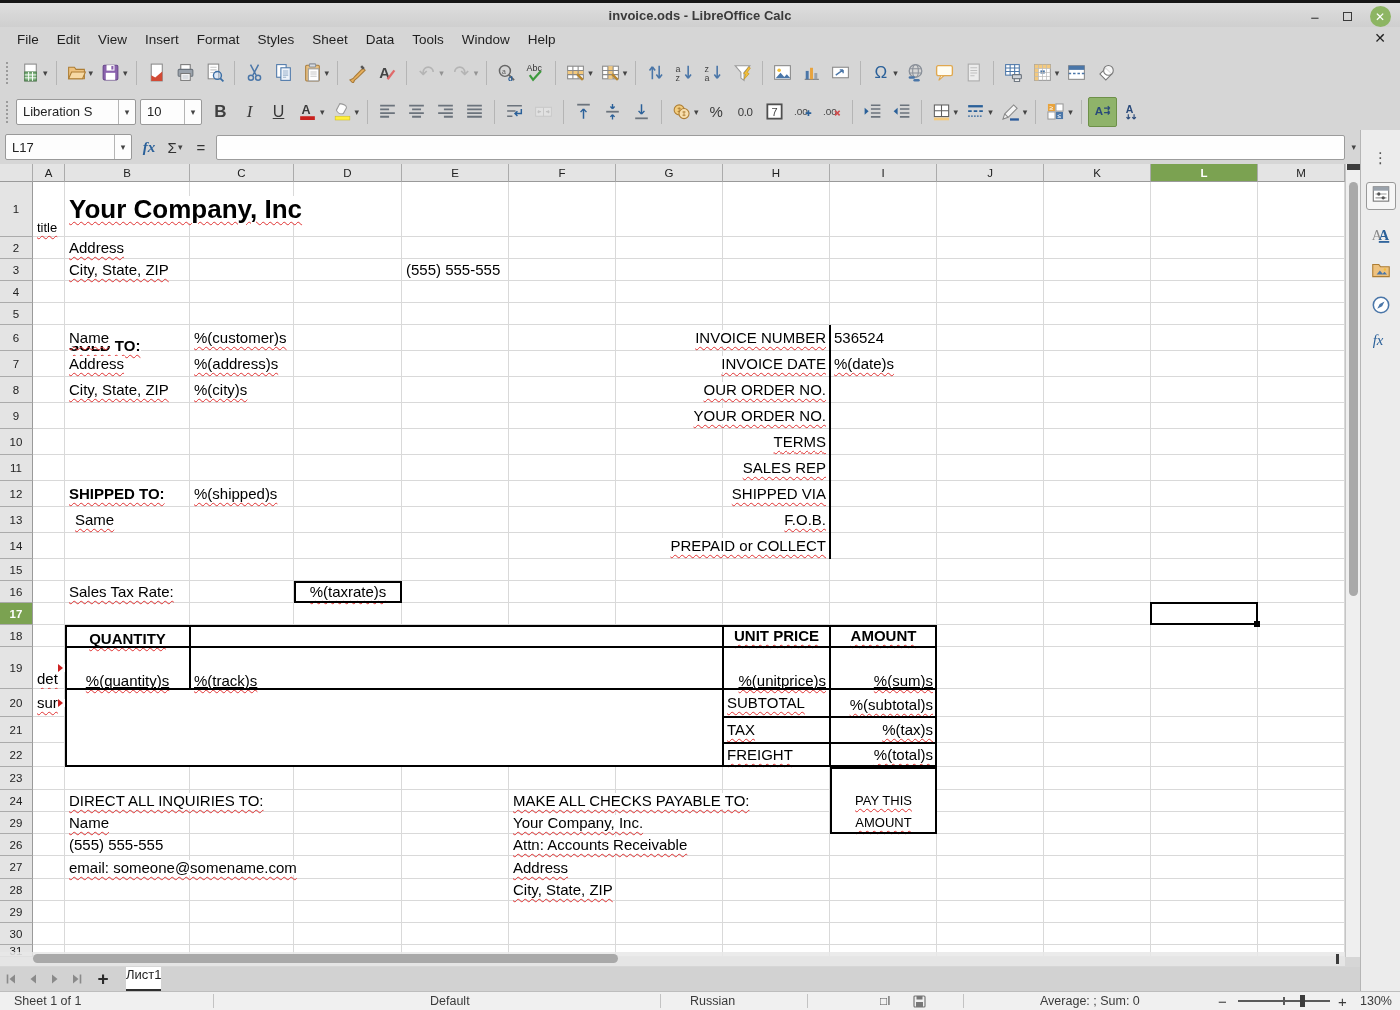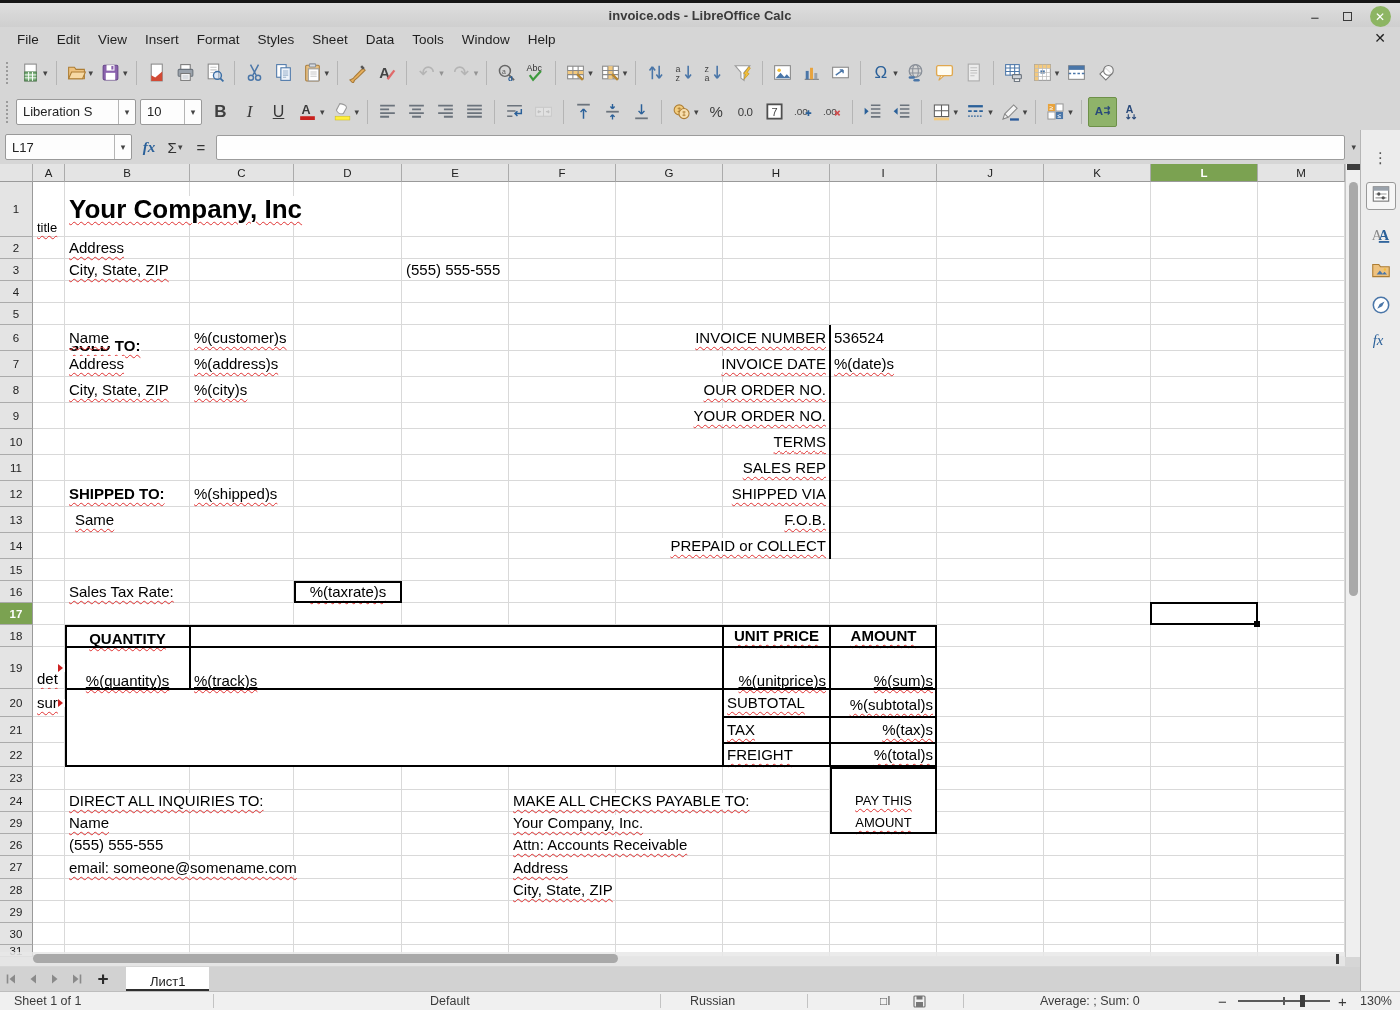--- a/index.html
+++ b/index.html
@@ -92,22 +92,22 @@
   #vsplit { position:absolute; left:1px; top:0; width:13px; height:6px; background:#3c3c3c; }
   #hscroll { position:absolute; left:0; top:952px; width:1345px; height:14px; background:rgba(232,232,232,.85); }
   #hthumb { position:absolute; top:2px; left:33px; width:585px; height:9px; border-radius:5px; background:#a9a9a9; }
   #hsplit { position:absolute; right:6px; top:2px; width:3px; height:10px; background:#3c3c3c; }
   
   #tabbar { position:absolute; left:0; top:967px; width:1360px; height:24px; background:#d2d2d2;
             display:flex; align-items:stretch; }
   .navbtn { width:22px; display:flex; align-items:center; justify-content:center; }
   #tab-add { width:30px; display:flex; align-items:center; justify-content:center;
              font-size:19px; font-weight:bold; color:#2b2b2b; }
-  .sheet-tab { background:#fff; border-bottom:2.5px solid #2e2e2e; padding:0 24px; display:flex;
-               align-items:flex-end; font-size:13px; color:#1c1c1c; margin-left:8px; }
+  .sheet-tab { background:#fff; border-bottom:2.5px solid #2e2e2e; padding:0 0; display:flex;
+               align-items:flex-start; font-size:13px; color:#1c1c1c; margin-left:8px; }
   
   #statusbar { position:absolute; left:0; top:991px; width:1400px; height:19px; background:#f0f0f0;
                border-top:1px solid #bdbdbd; font-size:12.5px; color:#3a3a3a;padding-left:28px; }
   .sb { position:absolute; top:0; height:18px; display:flex; align-items:center; }
   .sbdiv { position:absolute; top:2px; width:1px; height:14px; background:#c3c3c3; }
   #zoom-track { position:relative; width:92px; height:2px; background:#5a5a5a; margin:0 6px; }
   #zoom-mid { position:absolute; left:45px; top:-3px; width:2px; height:8px; background:#5a5a5a; }
   #zoom-thumb { position:absolute; left:62px; top:-5px; width:5px; height:12px; background:#3c3c3c; }
   
   #sidebar { position:absolute; left:1360px; top:130px; width:40px; height:861px; background:#ececec;

